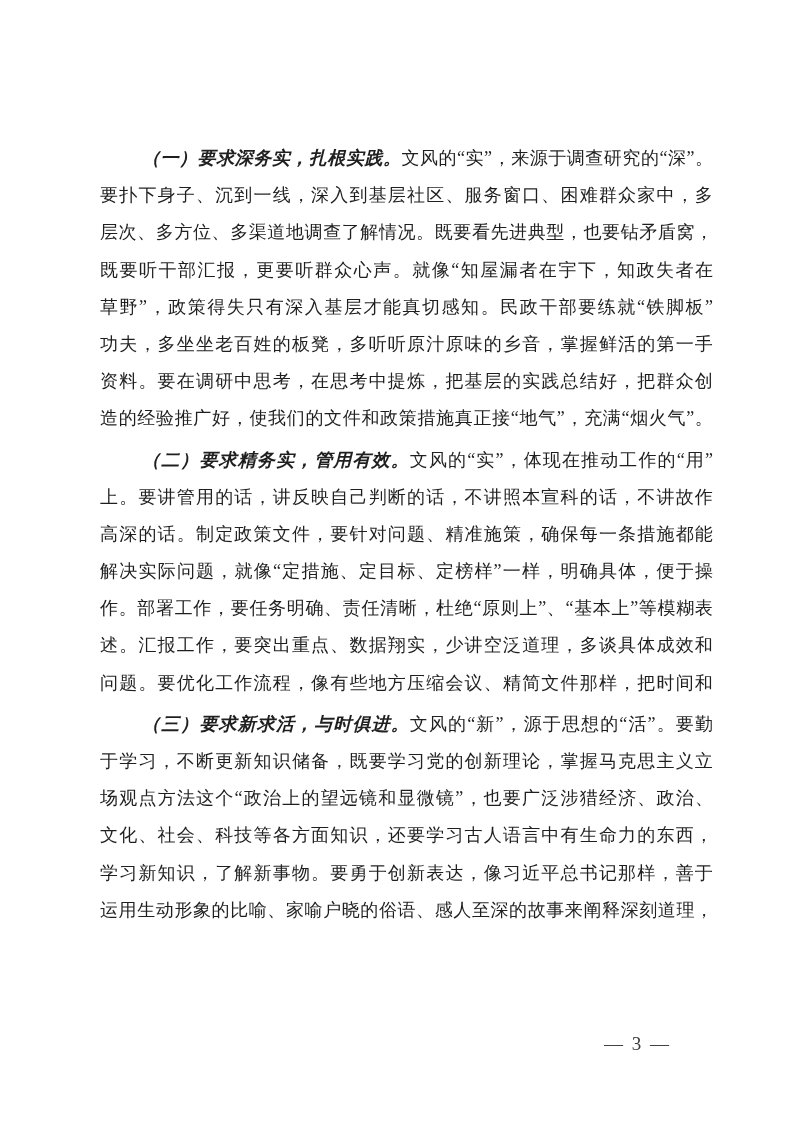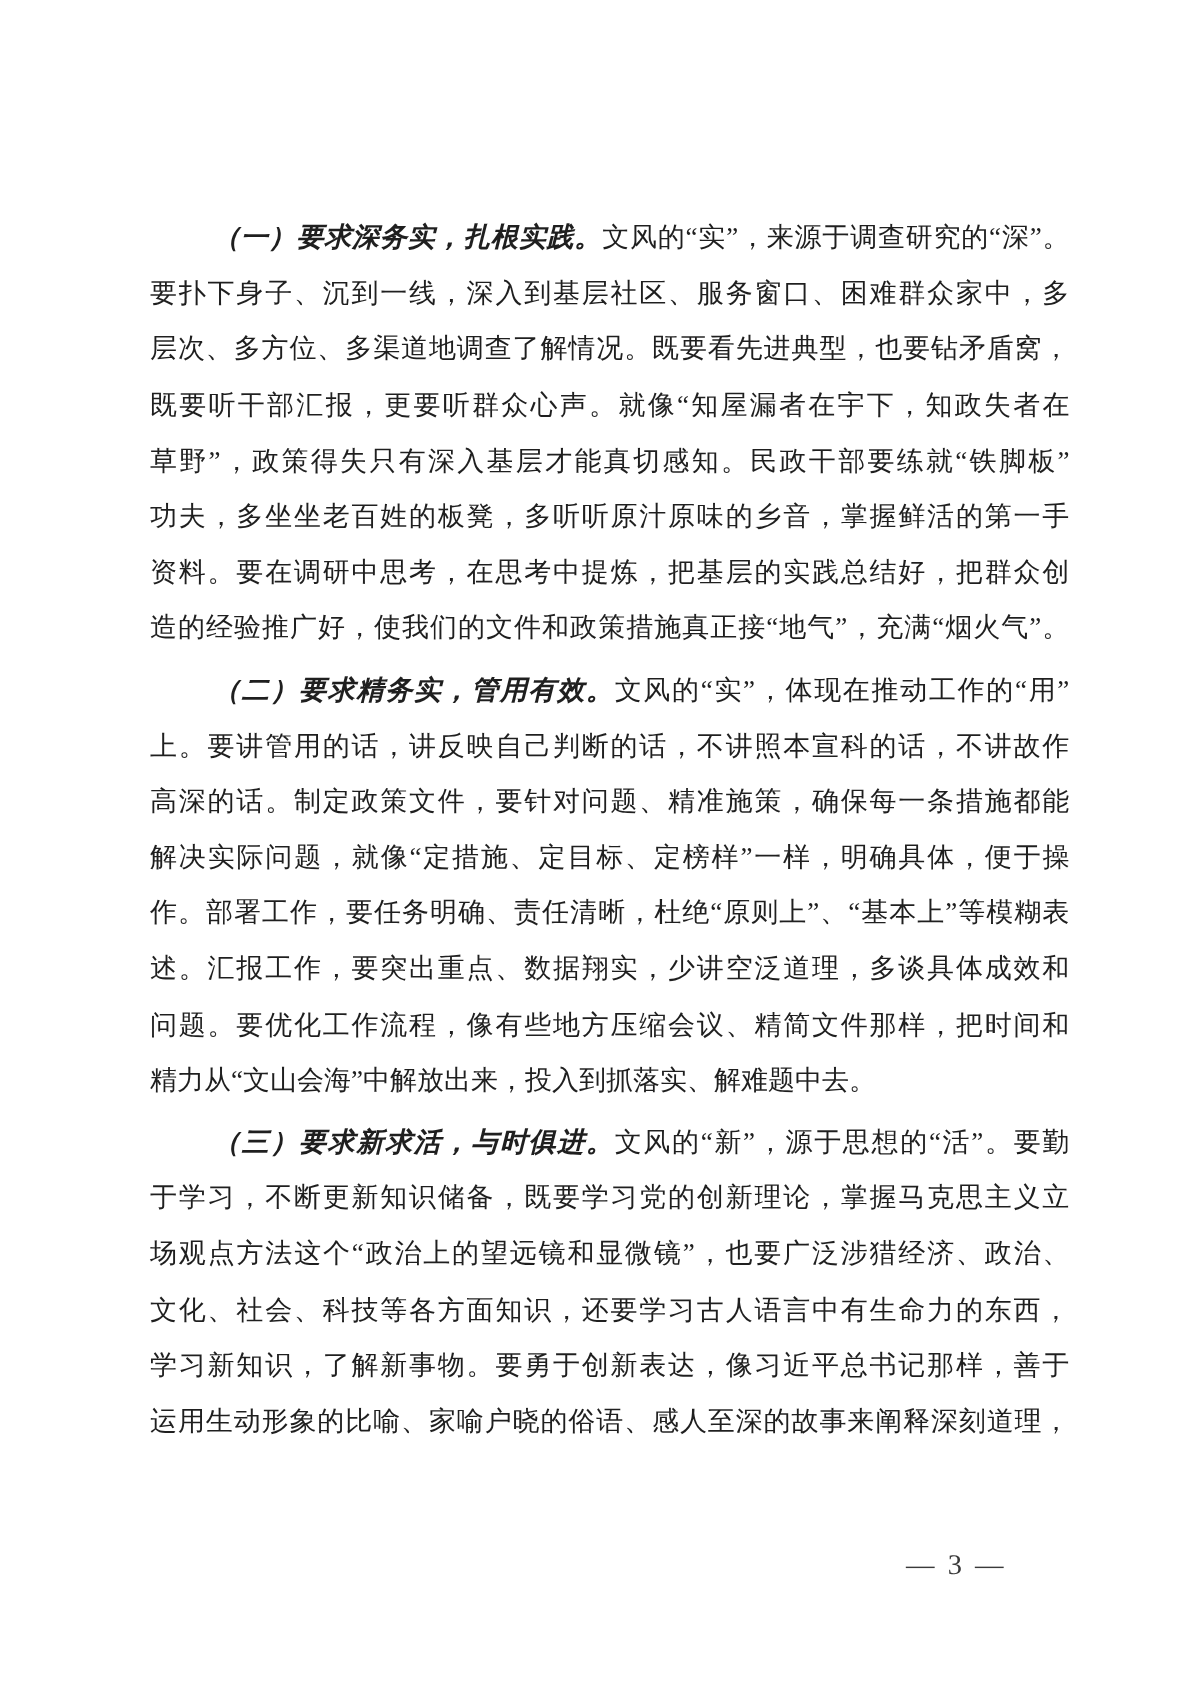--- a/index.html
+++ b/index.html
@@ -569,21 +569,20 @@
           <span>文</span>
           <span>件</span>
           <span>那</span>
           <span>样</span>
           <span>，</span>
           <span>把</span>
           <span>时</span>
           <span>间</span>
           <span>和</span>
         </div>
-      <div class="line"><span class="seg">精力从“文山会海”中解放出来，投入到抓落实、解难题中去。</span></div>
     </div>
 
     <div class="para">
       <div class="line j first">
           <span class="bold">（</span>
           <span class="bold">三</span>
           <span class="bold">）</span>
           <span class="bold">要</span>
           <span class="bold">求</span>
           <span class="bold">新</span>

